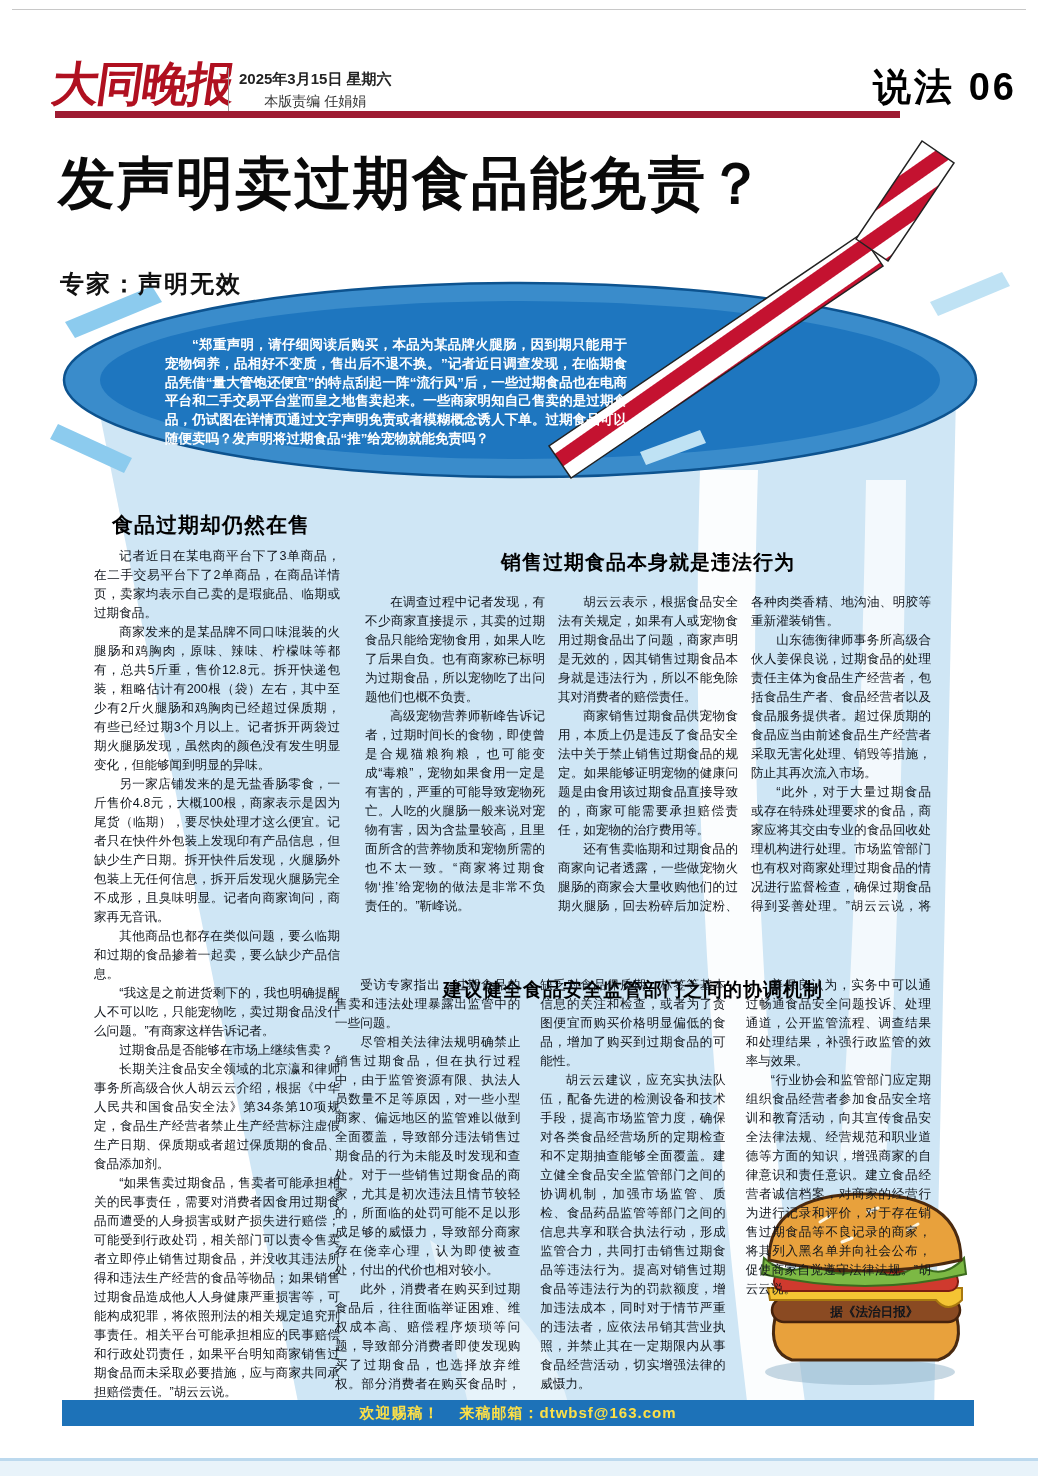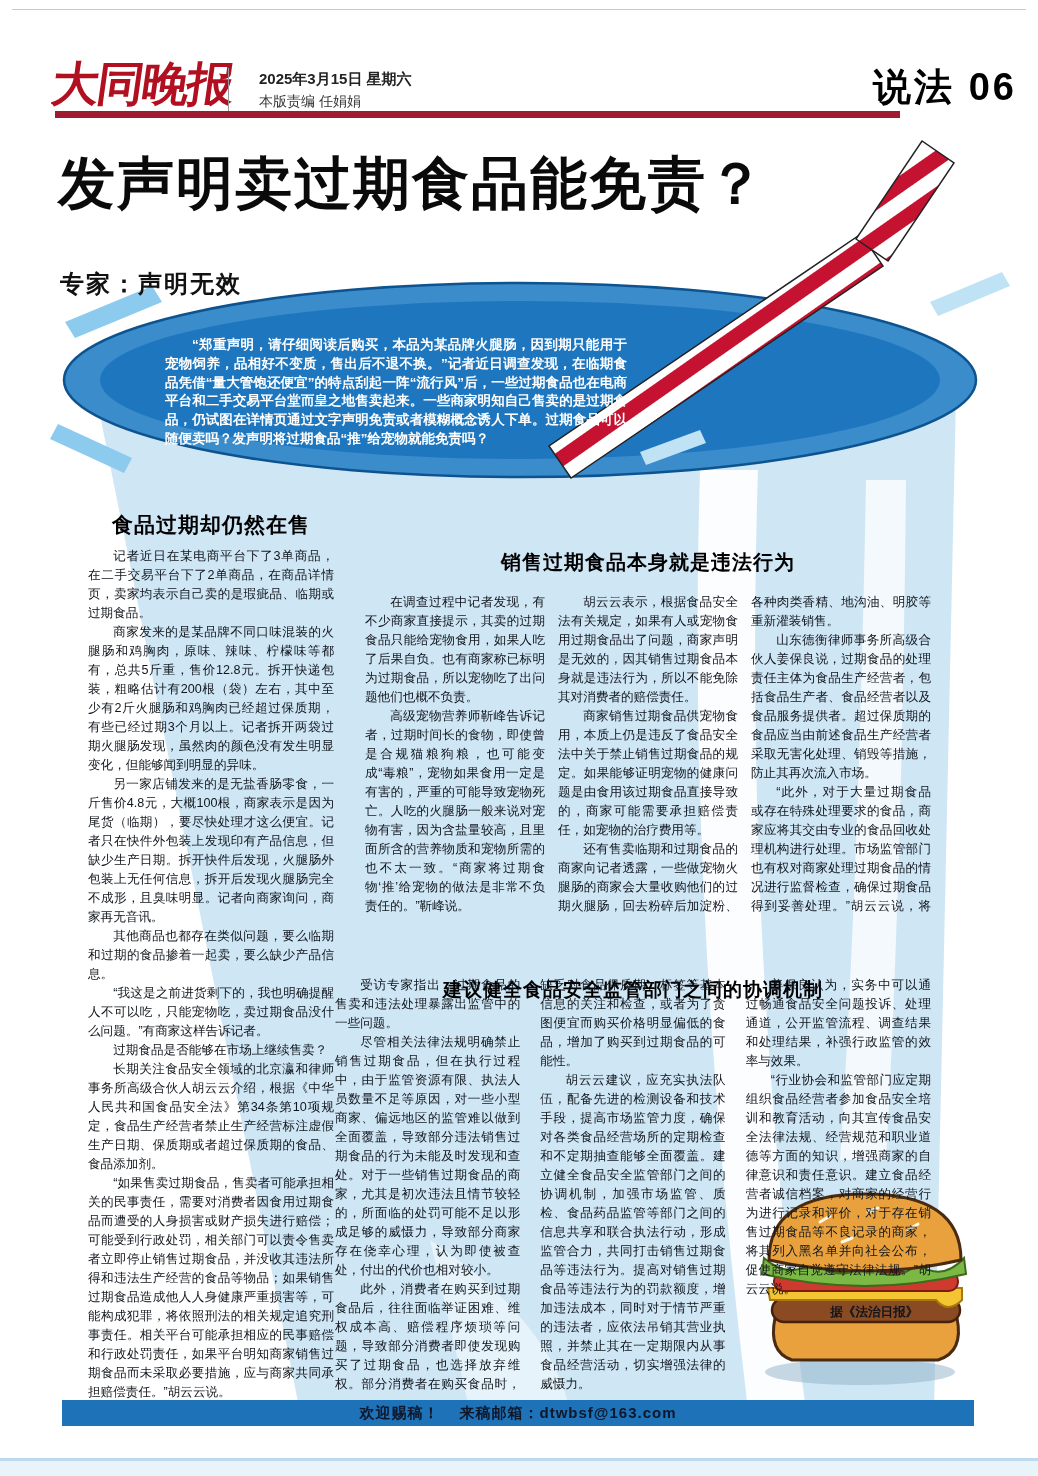--- a/index.html
+++ b/index.html
@@ -6,45 +6,45 @@
   .page{position:relative;width:1038px;height:1476px;background:#fff;overflow:hidden;
         font-family:"Liberation Sans","DejaVu Sans",sans-serif;color:#111;}
   .abs{position:absolute;}
   .z2{z-index:2;}
   #deco{position:absolute;left:0;top:0;z-index:0;}
   .topline{left:12px;top:9px;width:1014px;height:1px;background:#c8c8c8;}
   
   .logo{left:52px;top:54px;width:165px;height:62px;color:#b01020;font-weight:bold;
         font-size:47px;line-height:60px;letter-spacing:-2px;transform:skewX(-8deg);
         font-family:"Liberation Serif","DejaVu Serif",serif;white-space:nowrap;}
-  .dateblock{left:228px;top:68px;border-left:1px solid #9a9a9a;padding-left:30px;height:46px;}
+  .dateblock{left:228px;top:68px;border-left:1px solid #9a9a9a;padding-left:10px;height:46px;text-align:center;}
   .dateline{font-size:15px;font-weight:bold;color:#222;line-height:22px;}
   .editorline{font-size:14px;color:#333;line-height:22px;}
   .seclabel{left:860px;top:62px;width:170px;font-size:38px;font-weight:bold;letter-spacing:3px;color:#000;text-align:center;}
   .redrule{left:55px;top:111px;width:845px;height:7px;background:#9e1b32;}
   
   .headline{left:58px;top:146px;width:780px;font-size:57px;font-weight:bold;letter-spacing:2px;
             color:#0a0a0a;font-family:"Liberation Serif","DejaVu Serif",serif;white-space:nowrap;}
   .subhead{left:60px;top:236px;font-size:24px;font-weight:bold;letter-spacing:2px;color:#111;margin-top:32px;}
   
   .lede{left:165px;top:336px;width:462px;font-size:13.5px;line-height:18.8px;color:#fff;
         font-weight:bold;text-align:justify;text-indent:2em;}
   
   .sechead{font-weight:bold;color:#000;text-align:center;}
   .s1head{left:88px;top:511px;width:246px;font-size:21px;letter-spacing:1px;}
   .s2head{left:365px;top:549px;width:566px;font-size:20px;letter-spacing:1px;}
   .s3head{left:335px;top:977px;width:596px;font-size:19px;letter-spacing:1px;}
   .body-text{font-size:12.6px;line-height:19px;text-align:justify;color:#10151c;overflow:hidden;}
   .body-text p{margin:0;text-indent:2em;}
-  .s1body{left:88px;top:547px;width:246px;height:852px;}
+  .s1body{left:94px;top:547px;width:246px;height:852px;}
   .s2body{left:365px;top:593px;width:566px;height:340px;column-count:3;column-gap:13px;column-fill:auto;}
   .s3body{left:335px;top:976px;width:596px;height:428px;column-count:3;column-gap:20px;column-fill:auto;}
   .attrib{text-align:right !important;text-indent:0 !important;font-weight:bold;padding-right:1em;margin-top:4px !important;}
   
-  .footerband{left:62px;top:1400px;width:912px;height:26px;background:#1d72b8;color:#0f172a;
+  .footerband{left:62px;top:1400px;width:912px;height:26px;background:#1d72b8;color:#fde047;
               display:flex;align-items:center;justify-content:center;font-size:15px;font-weight:bold;letter-spacing:1px;}
   .footerband span{margin:0 10px;}
   .bottomstrip{left:0;top:1458px;width:1038px;height:18px;background:#e8f3fa;border-top:3px solid #bcd9ee;}
 </style>
 </head>
 <body>
 
 <div class="page">
 
   <svg id="deco" width="1038" height="1476" viewBox="0 0 1038 1476">

